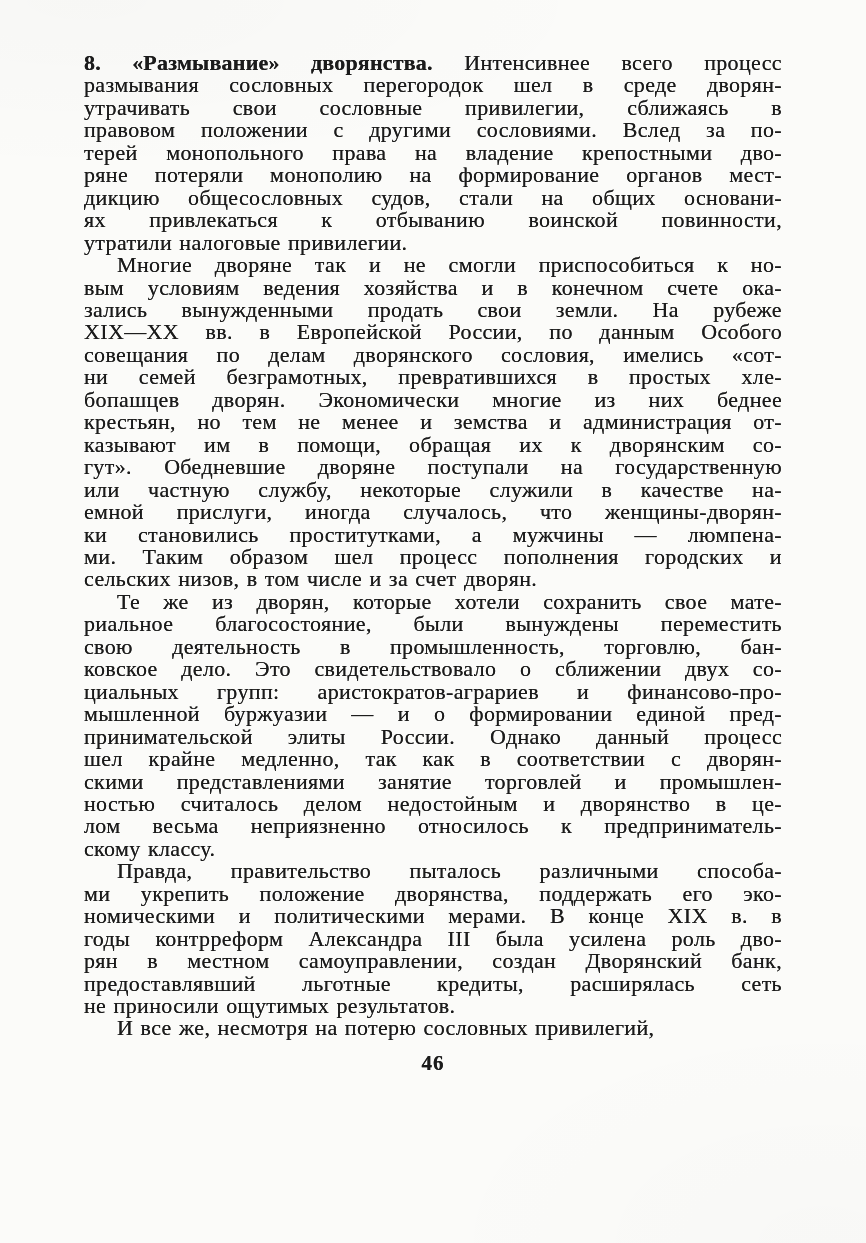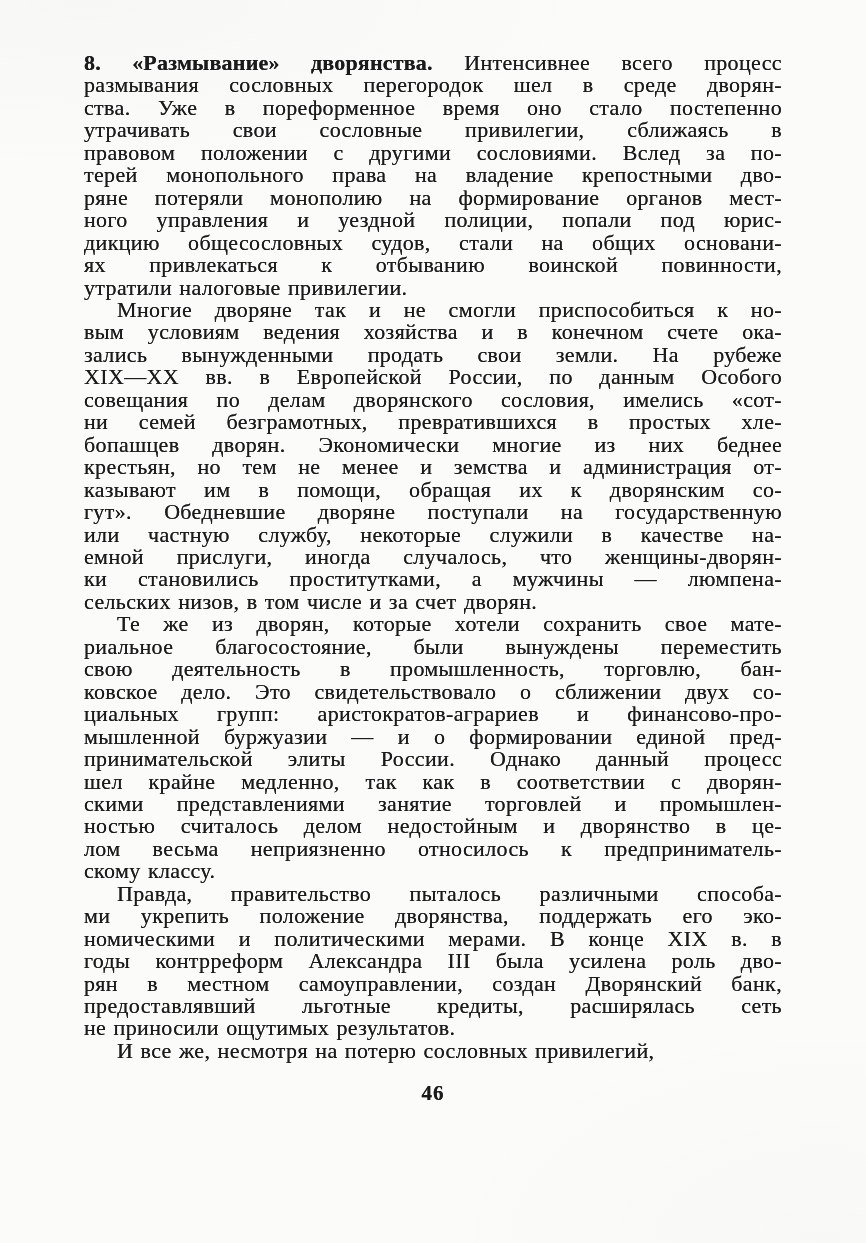--- a/index.html
+++ b/index.html
@@ -43,61 +43,60 @@
     text-align-last: left;
   }
   .line.indent {
     text-indent: 33px;
   }
   .lead-bold {
     font-weight: bold;
     letter-spacing: 0.2px;
   }
   .page-number {
-    margin-top: 19px;
+    margin-top: 11px;
     text-align: center;
     font-size: 21px;
     font-weight: bold;
     letter-spacing: 1px;
     text-shadow: 0 0 0.5px rgba(22,22,22,0.85);
   }
 </style>
 </head>
 <body>
 
 <div class="page" style="color: rgb(27, 27, 27);">
   <div class="text-block">
 
     <div class="paragraph">
         <div class="line"><span class="lead-bold">8. «Размывание» дворянства.</span> Интенсивнее всего процесс</div>
         <div class="line">размывания сословных перегородок шел в среде дворян-</div>
-        <div class="line">ства. Уже в пореформенное время оно стало постепенно</div>
         <div class="line">утрачивать свои сословные привилегии, сближаясь в</div>
         <div class="line">правовом положении с другими сословиями. Вслед за по-</div>
         <div class="line">терей монопольного права на владение крепостными дво-</div>
         <div class="line">ряне потеряли монополию на формирование органов мест-</div>
-        <div class="line">ного управления и уездной полиции, попали под юрис-</div>
         <div class="line">дикцию общесословных судов, стали на общих основани-</div>
         <div class="line">ях привлекаться к отбыванию воинской повинности,</div>
         <div class="line last">утратили налоговые привилегии.</div>
       </div>
       <div class="paragraph">
         <div class="line indent">Многие дворяне так и не смогли приспособиться к но-</div>
         <div class="line">вым условиям ведения хозяйства и в конечном счете ока-</div>
         <div class="line">зались вынужденными продать свои земли. На рубеже</div>
         <div class="line">XIX—XX вв. в Европейской России, по данным Особого</div>
         <div class="line">совещания по делам дворянского сословия, имелись «сот-</div>
         <div class="line">ни семей безграмотных, превратившихся в простых хле-</div>
         <div class="line">бопашцев дворян. Экономически многие из них беднее</div>
         <div class="line">крестьян, но тем не менее и земства и администрация от-</div>
         <div class="line">казывают им в помощи, обращая их к дворянским со-</div>
         <div class="line">гут». Обедневшие дворяне поступали на государственную</div>
         <div class="line">или частную службу, некоторые служили в качестве на-</div>
         <div class="line">емной прислуги, иногда случалось, что женщины-дворян-</div>
         <div class="line">ки становились проститутками, а мужчины — люмпена-</div>
+        <div class="line">ми. Таким образом шел процесс пополнения городских и</div>
         <div class="line last">сельских низов, в том числе и за счет дворян.</div>
       </div>
       <div class="paragraph">
         <div class="line indent">Те же из дворян, которые хотели сохранить свое мате-</div>
         <div class="line">риальное благосостояние, были вынуждены переместить</div>
         <div class="line">свою деятельность в промышленность, торговлю, бан-</div>
         <div class="line">ковское дело. Это свидетельствовало о сближении двух со-</div>
         <div class="line">циальных групп: аристократов-аграриев и финансово-про-</div>
         <div class="line">мышленной буржуазии — и о формировании единой пред-</div>
         <div class="line">принимательской элиты России. Однако данный процесс</div>

